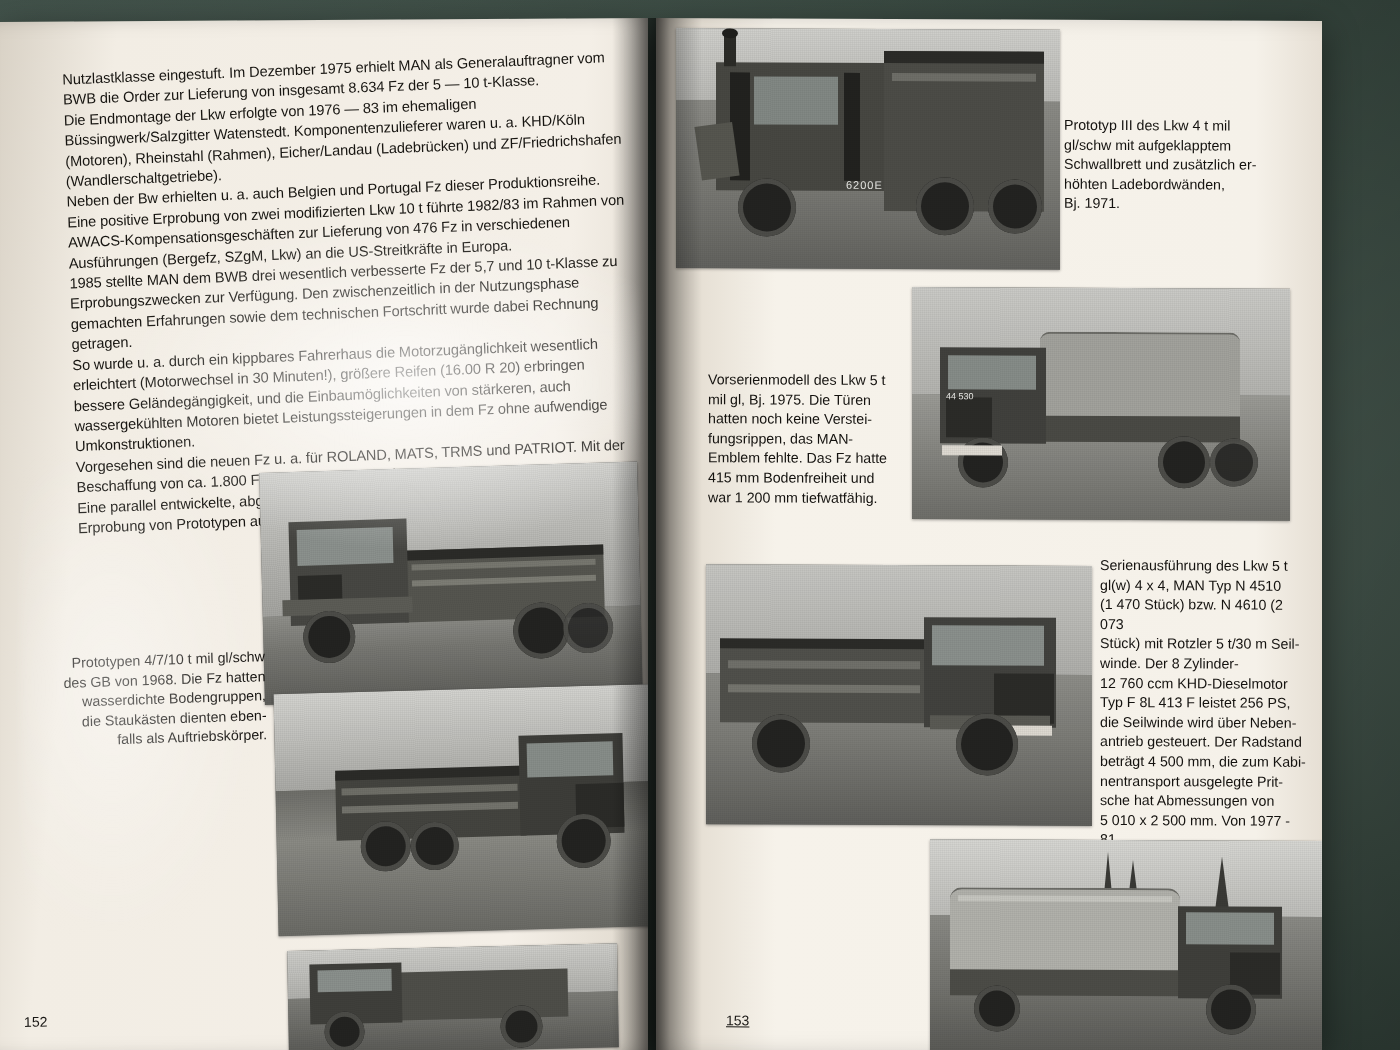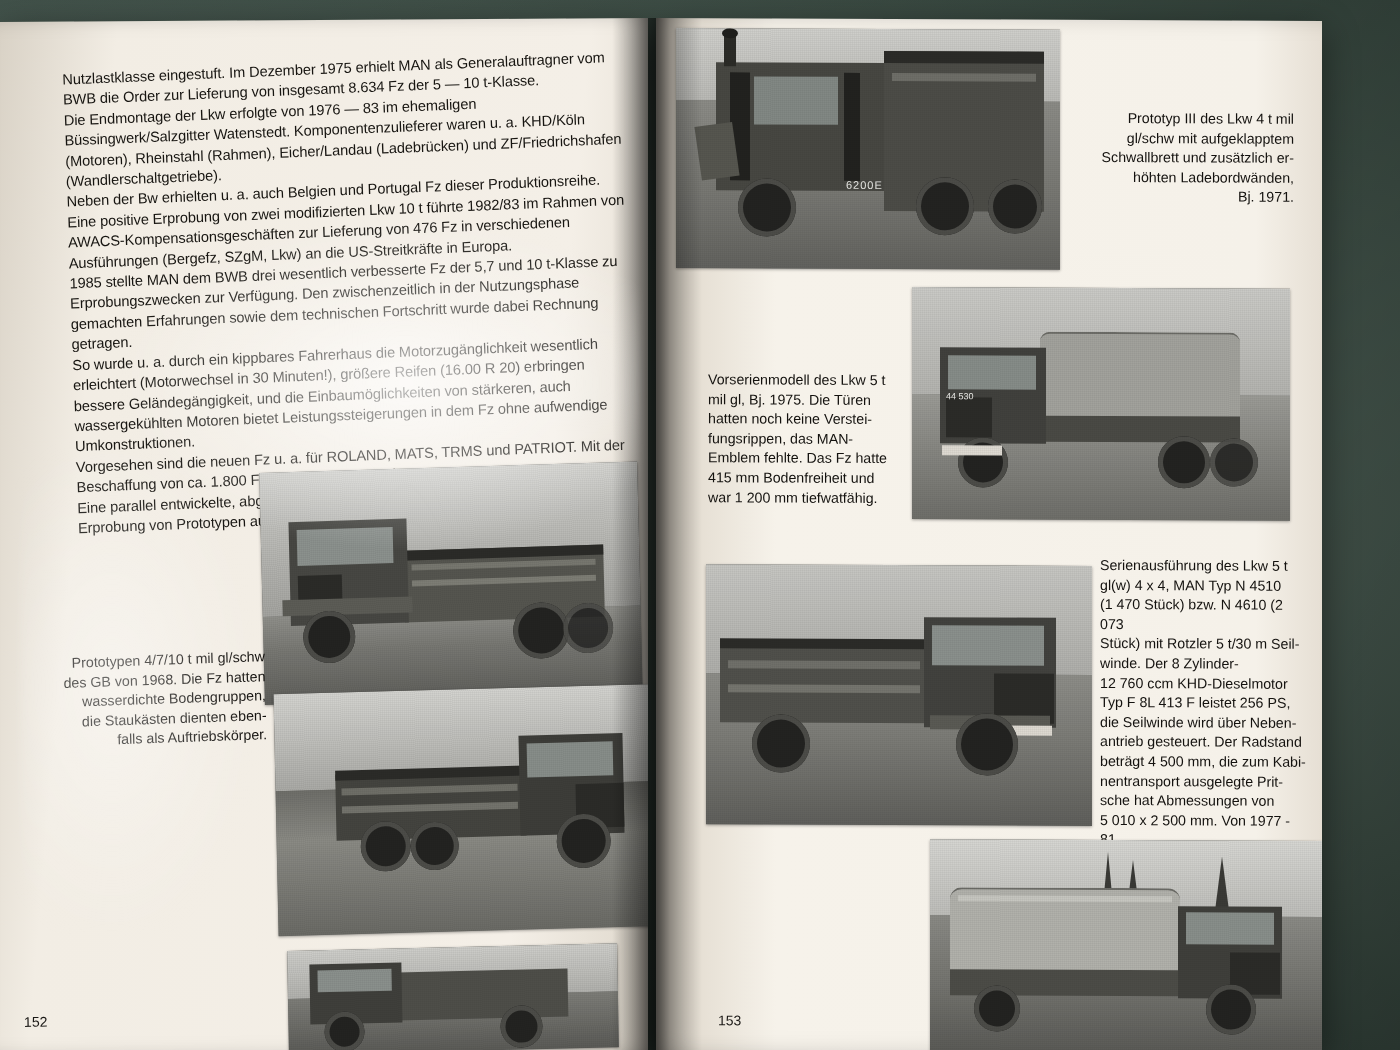--- a/index.html
+++ b/index.html
@@ -268,21 +268,21 @@
 
       <div class="tdark" style="left:48px; top:4px; width:12px; height:34px; background:#2b2b27;"></div>
       <div class="tdark" style="left:46px; top:0px; width:16px; height:10px; border-radius:50%; background:#1f1f1c;"></div>
 
       <div class="twheel" style="left:62px; top:150px; width:58px; height:58px;"></div>
       <div class="twheel" style="left:240px; top:148px; width:58px; height:58px;"></div>
       <div class="twheel" style="left:312px; top:150px; width:54px; height:54px;"></div>
       <div class="grain"></div>
     </div>
 
-    <div class="caption" style="left:408px; top:89px; width:230px;text-align:right;">Prototyp III des Lkw 4 t mil
+    <div class="caption" style="left:408px; top:96px; width:230px;">Prototyp III des Lkw 4 t mil
 gl/schw mit aufgeklapptem
 Schwallbrett und zusätzlich er-
 höhten Ladebordwänden,
 Bj. 1971.</div>
 
     <div class="photo" style="left:256px; top:268px; width:378px; height:232px;">
       <div class="sky" style="height:46%; background:linear-gradient(180deg,#cacac6,#b3b3af)"></div>
       <div class="ground" style="height:54%; background:linear-gradient(180deg,#9b9b96 0%,#868681 45%,#6e6e69 100%)"></div>
 
       <div class="ttarp" style="left:128px; top:44px; width:200px; height:88px; background:#a2a29c; border-radius:10px 10px 0 0;"></div>
@@ -360,19 +360,19 @@
 
       <div class="tcab" style="left:248px; top:66px; width:104px; height:92px; background:#3f3f3b;"></div>
       <div class="tglass" style="left:256px; top:72px; width:88px; height:32px; background:#888e8a;"></div>
       <div class="tdark" style="left:300px; top:112px; width:50px; height:42px;"></div>
 
       <div class="twheel" style="left:44px; top:146px; width:46px; height:46px;"></div>
       <div class="twheel" style="left:276px; top:144px; width:50px; height:50px;"></div>
       <div class="grain"></div>
     </div>
 
-    <div class="pagenum" style="left:62px; top:994px;">153</div>
+    <div class="pagenum" style="left:70px; top:994px;text-decoration:underline;">153</div>
   </div>
 
   <div id="gutter"></div>
   <div id="glare"></div>
   <div id="glare2"></div>
 </div>
 
 </body></html>

